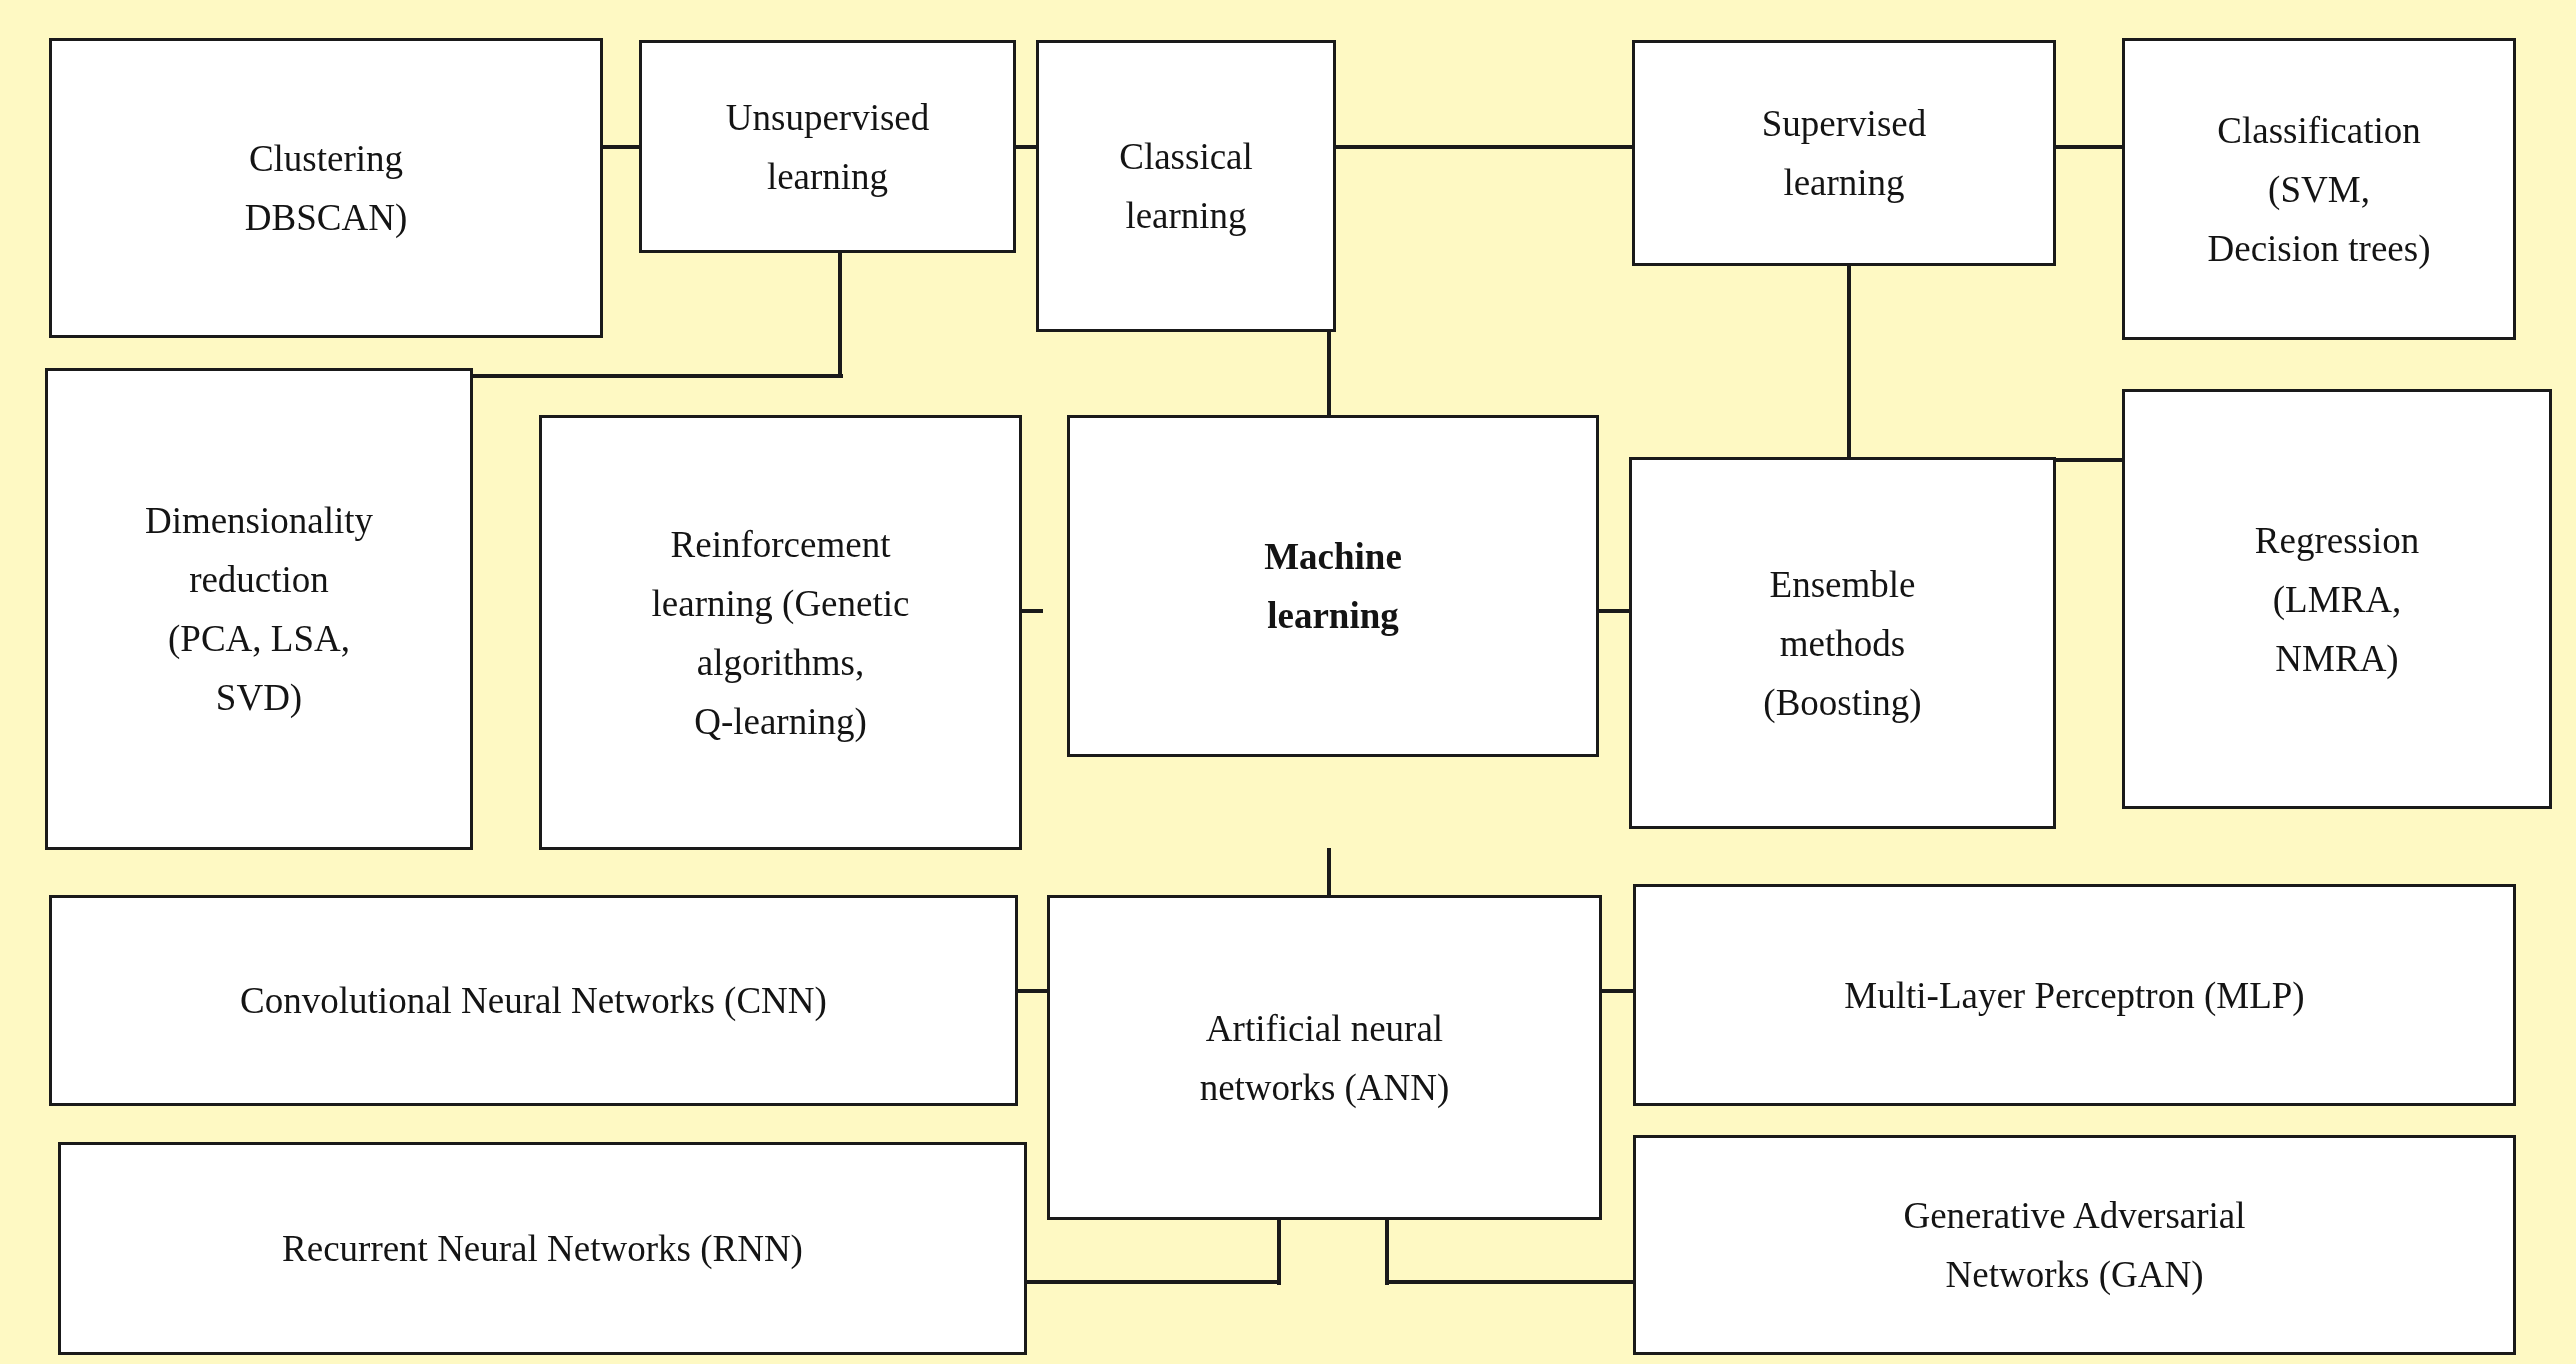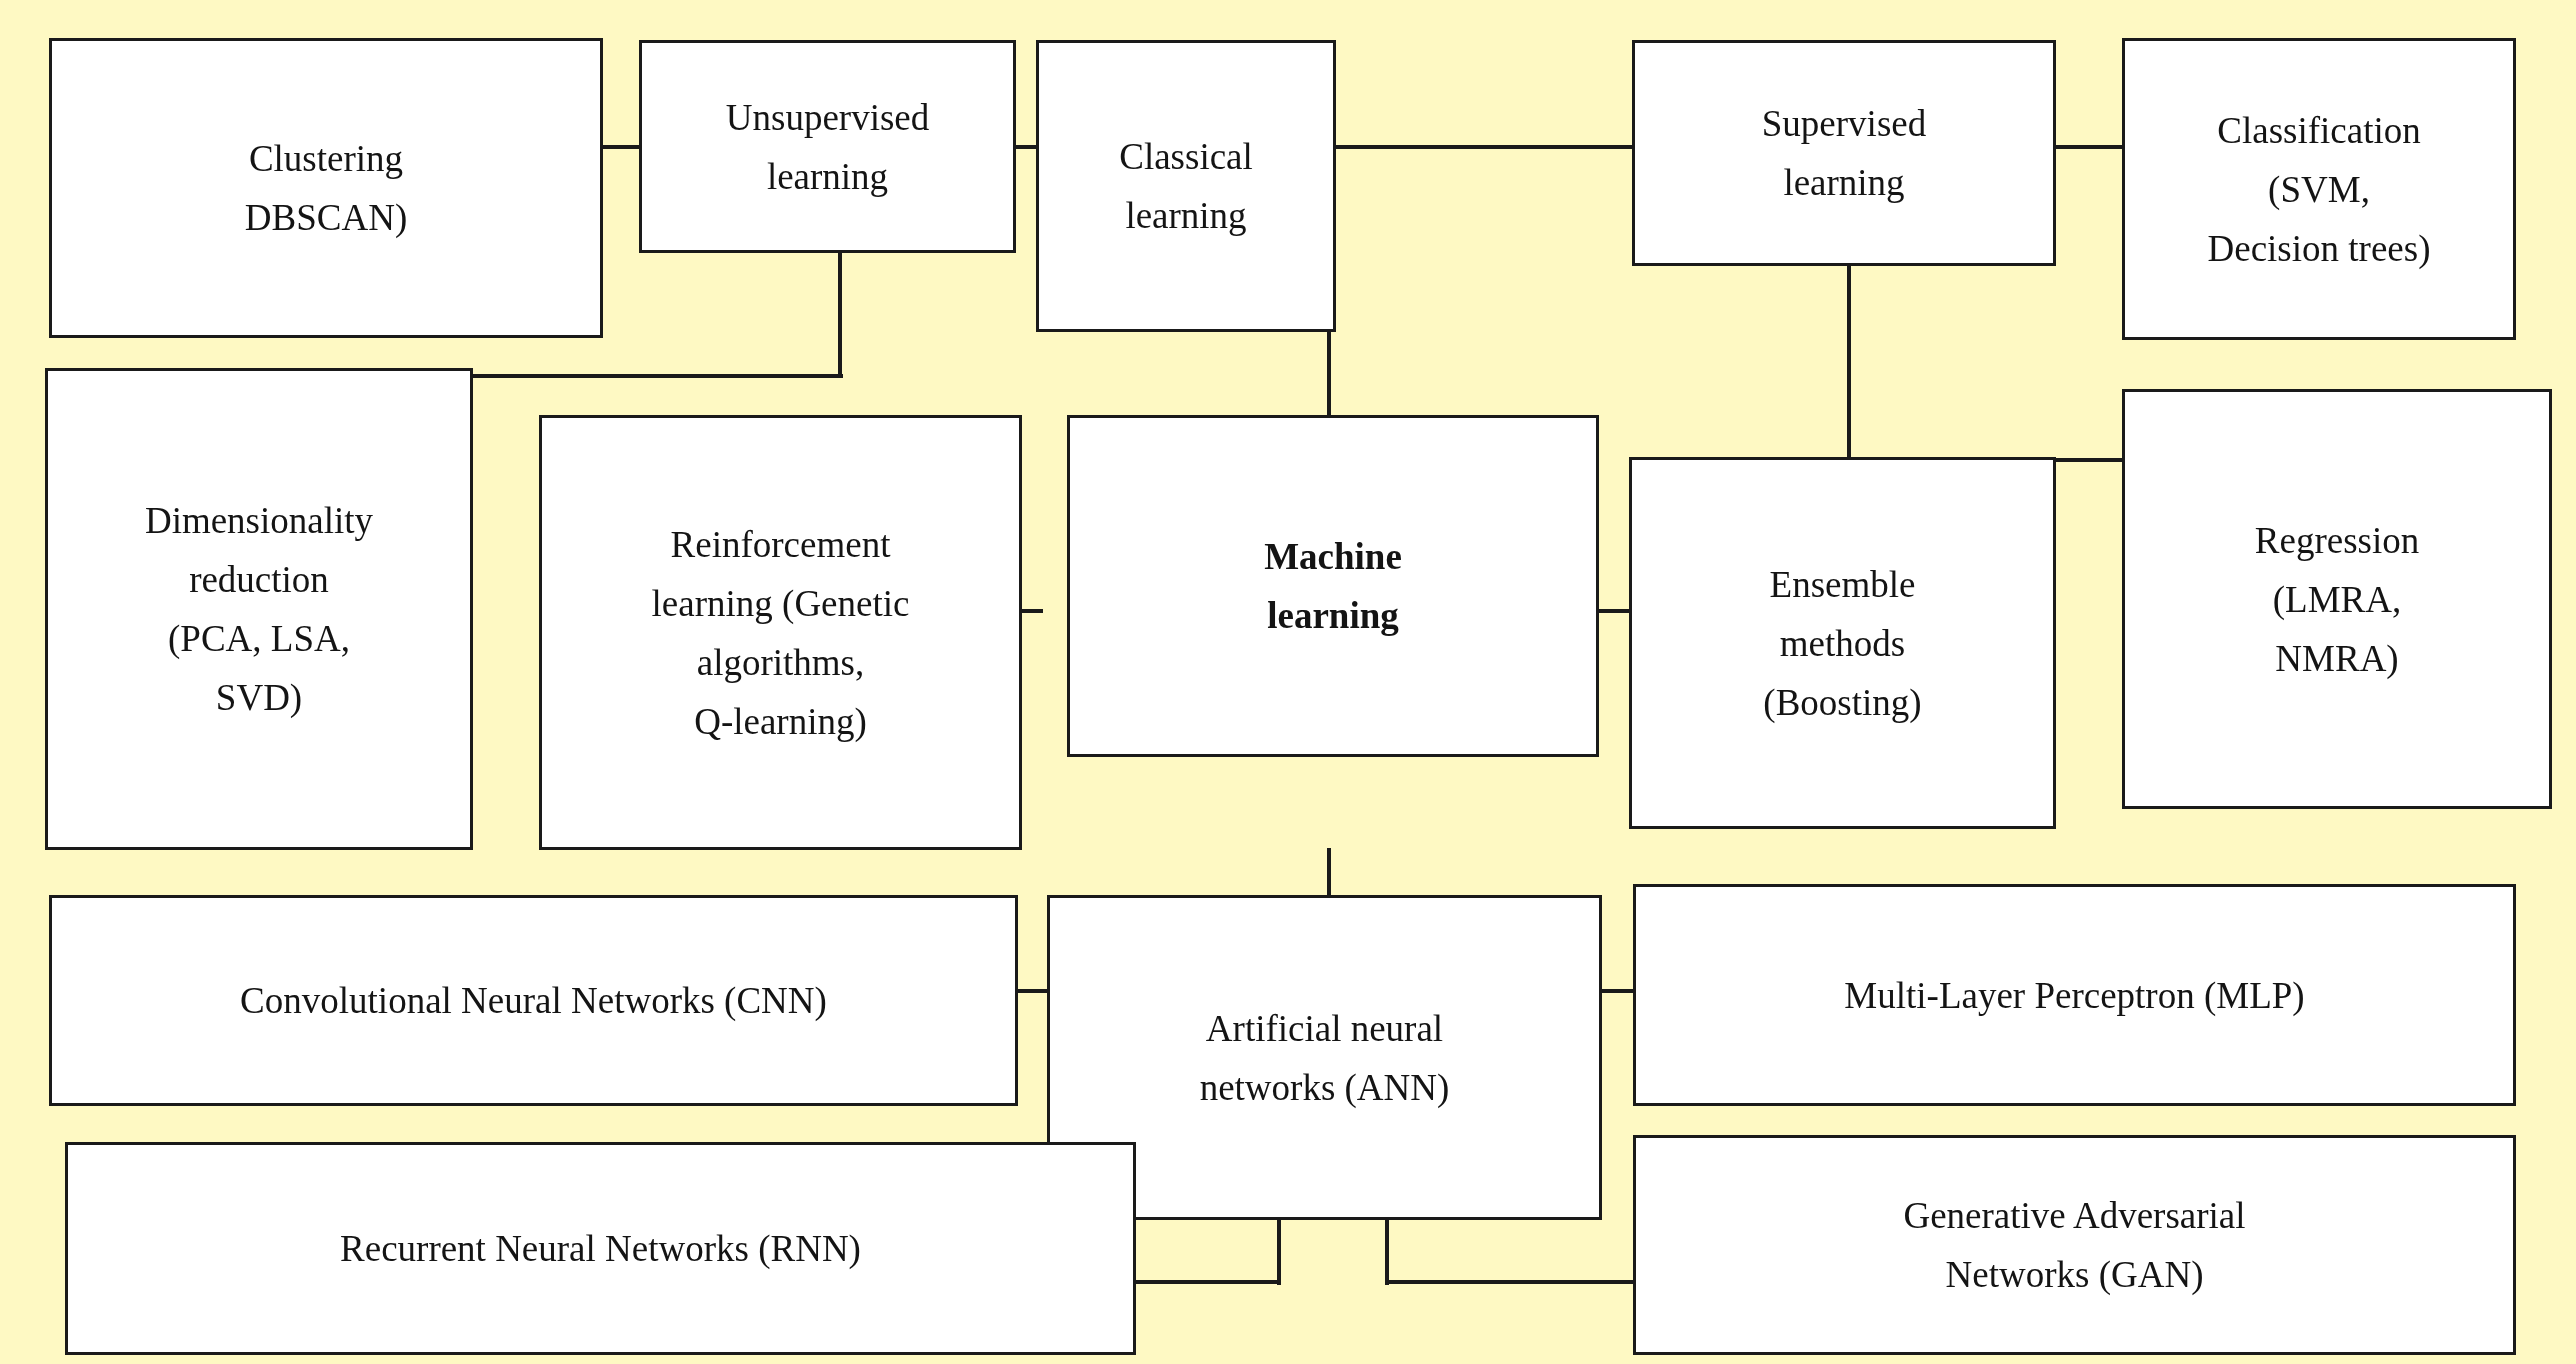--- a/index.html
+++ b/index.html
@@ -147,21 +147,21 @@
 
   <div class="node" style="left:1047px; top:895px; width:555px; height:325px;">
     <span class="ln">Artificial neural</span>
     <span class="ln">networks (ANN)</span>
   </div>
 
   <div class="node" style="left:1633px; top:884px; width:883px; height:222px;">
     <span class="ln">Multi-Layer Perceptron (MLP)</span>
   </div>
 
-  <div class="node" style="left:65px; top:1142px; width:1071px; height:213px;">
+  <div class="node" style="left:58px; top:1142px; width:969px; height:213px;">
     <span class="ln">Recurrent Neural Networks (RNN)</span>
   </div>
 
   <div class="node" style="left:1633px; top:1135px; width:883px; height:220px;">
     <span class="ln">Generative Adversarial</span>
     <span class="ln">Networks (GAN)</span>
   </div>
 
 </div>
 

